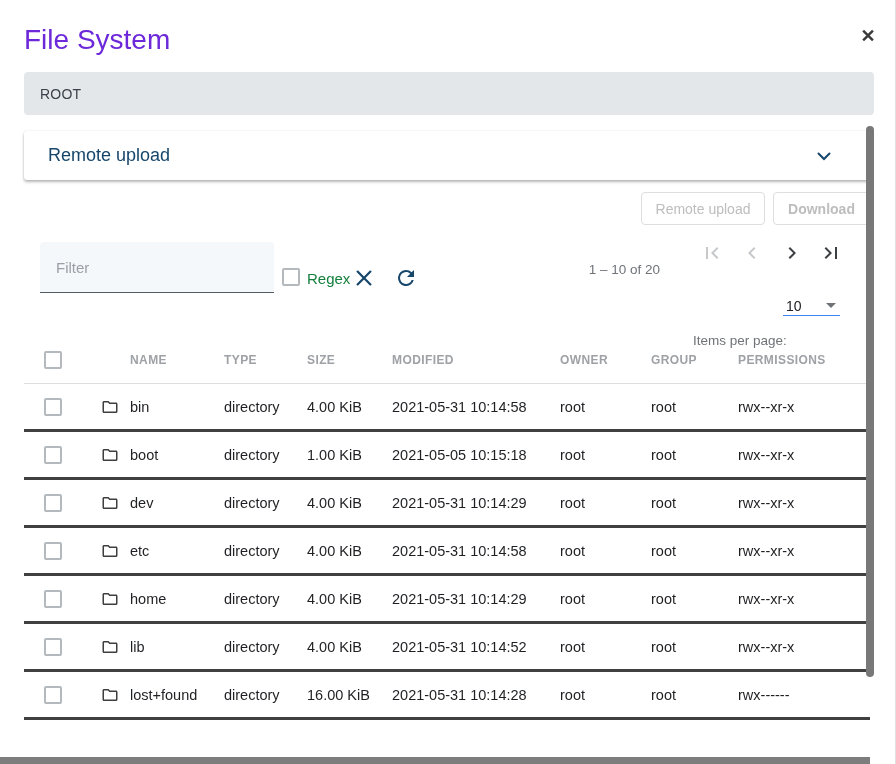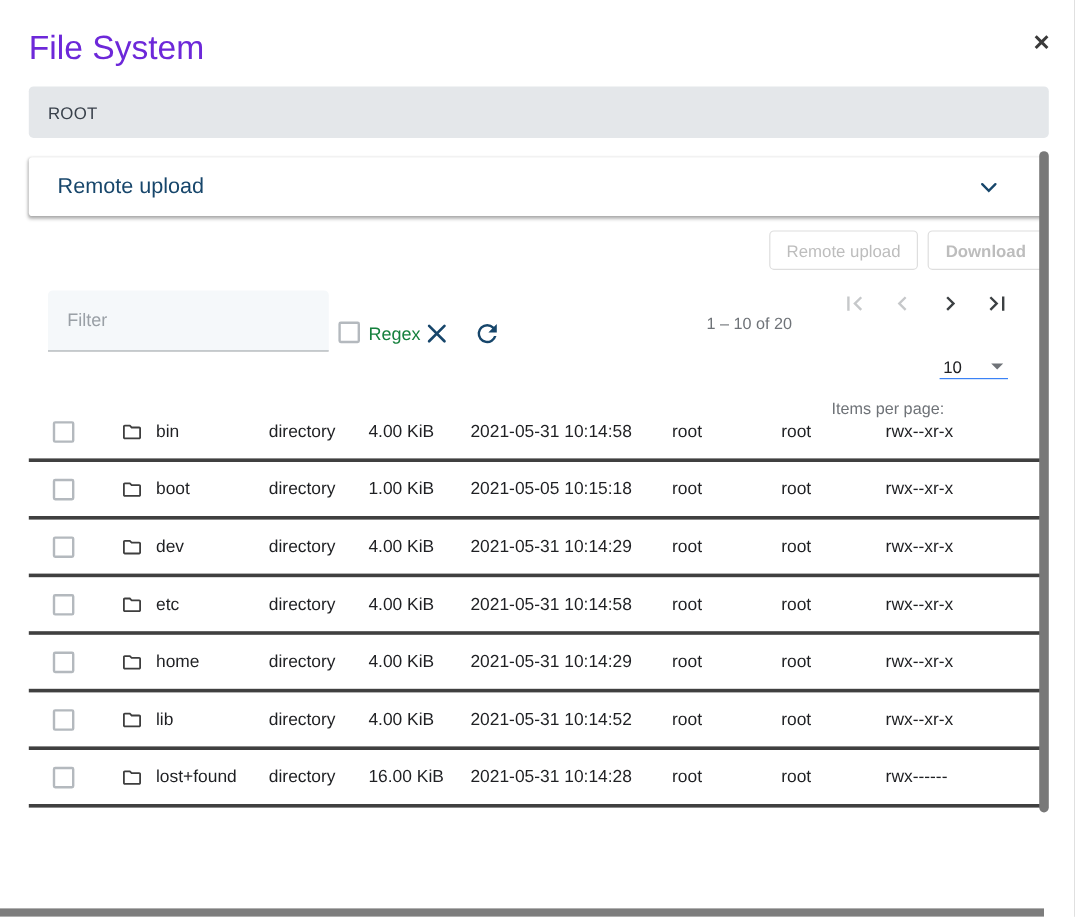--- a/index.html
+++ b/index.html
@@ -173,20 +173,30 @@
     </svg>
 </button>
 
 <span class="abs ipp-label">Items per page:</span>
 <div class="abs ipp-select">
   <span class="ipp-value">10</span>
   <span class="ipp-arrow"></span>
 </div>
 
 <div class="abs table">
+  <div class="thead">
+    <span class="cb cell c-check"></span>
+    <span class="cell hcell c-name">NAME</span>
+    <span class="cell hcell c-type">TYPE</span>
+    <span class="cell hcell c-size">SIZE</span>
+    <span class="cell hcell c-modified">MODIFIED</span>
+    <span class="cell hcell c-owner">OWNER</span>
+    <span class="cell hcell c-group">GROUP</span>
+    <span class="cell hcell c-permissions">PERMISSIONS</span>
+  </div>
   <div>
   <div class="trow">
     <span class="cb cell c-check"></span>
     <span class="cell c-folder">
       <svg width="18" height="18" viewBox="0 0 24 24">
             <path d="M9.2 6l2 2H20v10H4V6h5.2M10 4H4c-1.1 0-2 .9-2 2v12c0 1.1.9 2 2 2h16c1.1 0 2-.9 2-2V8c0-1.1-.9-2-2-2h-8l-2-2z" fill="#3e3e3e"></path>
           </svg>
     </span>
     <span class="cell c-name">bin</span>
     <span class="cell c-type">directory</span>

